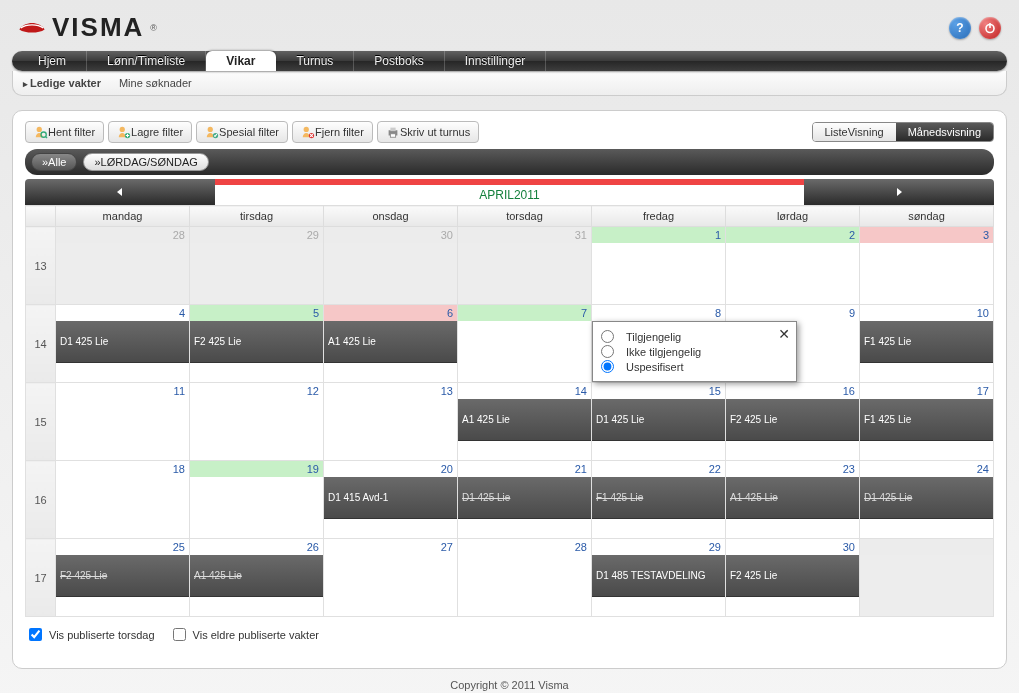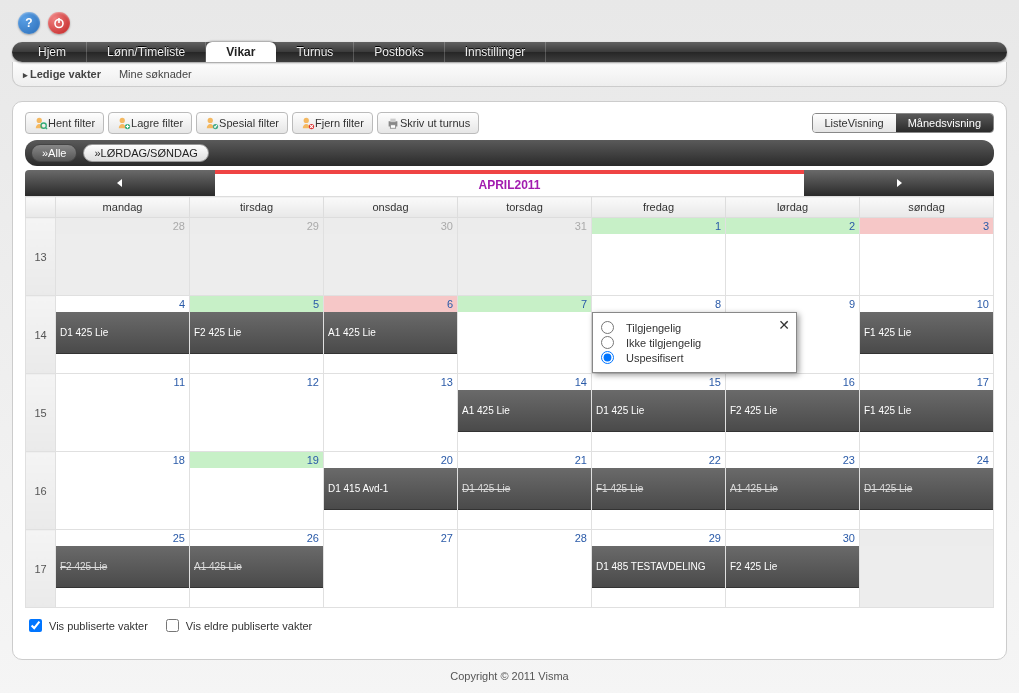--- a/index.html
+++ b/index.html
@@ -84,21 +84,21 @@
     background: linear-gradient(to bottom,#fff,#ddd);
     border-radius: 10px; padding: 2px 10px; font-size: 11px; color:#222; cursor:pointer;
     border:1px solid #999;
   }
   .pill.dark { background: linear-gradient(to bottom,#888,#555); color:#fff; border-color:#444;}
 
   .month-nav { display: flex; height: 26px; margin-top: 4px; }
   .mn-arrow { width: 190px; background: linear-gradient(to bottom,#6a6a6a,#2a2a2a); color:#fff; display:flex; align-items:center; justify-content:center; cursor:pointer; }
   .mn-arrow.left { border-radius: 4px 0 0 0; }
   .mn-arrow.right { border-radius: 0 4px 0 0; }
-  .mn-title { flex:1; background:#fff; color:#a21caf; font-weight:bold; display:flex;align-items:center;justify-content:center; border-top:4px solid #ef4444; }
+  .mn-title { flex:1; background:#fff; color:#15803d; font-weight:normal; display:flex;align-items:center;justify-content:center; border-top:6px solid #ef4444; }
 
   .cal { border-collapse: collapse; width: 100%; table-layout: fixed; }
   .cal th { background: linear-gradient(to bottom,#fafafa,#e8e8e8); border:1px solid #ddd; font-weight:normal; font-size:11px; padding:4px 0; color:#333; }
   .cal th.wk { width: 30px; }
   .cal td { border:1px solid #e0e0e0; height: 78px; vertical-align: top; padding:0; position: relative; background:#fff; }
   .cal td.wk { background: linear-gradient(to bottom,#f4f4f4,#eaeaea); text-align:center; vertical-align: middle; font-size:11px; color:#555; width:30px; }
   .date-hdr { height:16px; position:relative; }
   .date-num { position:absolute; right:4px; top:2px; font-size:11px; color:#2a5aa8; }
   .date-num.dim { color:#aaa; }
   .hdr-green { background:#c7f0c7; }
@@ -125,20 +125,28 @@
   .checks { margin-top: 8px; font-size: 11px; display:flex; gap:14px; align-items:center; }
   .checks label { display:flex; align-items:center; gap:4px; cursor:pointer; }
 
   .footer { text-align:center; font-size:11px; color:#555; padding: 10px 0 16px; }
 </style>
 </head>
 <body>
 
 <div class="page">
   <div class="header">
+    <div class="logo">
+      <svg class="logo-swoosh" viewBox="0 0 40 40">
+        <path d="M2 22 C10 10, 30 10, 38 22 C30 28, 10 28, 2 22 Z" fill="#c01818"></path>
+        <path d="M4 20 C12 14, 28 14, 36 20" fill="none" stroke="#fff" stroke-width="2"></path>
+      </svg>
+      <span class="logo-text">VISMA</span>
+      <span style="font-size:9px;vertical-align:super;color:#555">®</span>
+    </div>
     <div class="header-icons">
       <div class="icon-circ help-circ">?</div>
       <div class="icon-circ power-circ">
         <svg width="12" height="12" viewBox="0 0 12 12">
             <circle cx="6" cy="6.5" r="4" fill="none" stroke="#fff" stroke-width="1.6"></circle>
             <rect x="5.2" y="1" width="1.6" height="5" fill="#fff"></rect>
           </svg>
       </div>
     </div>
   </div>
@@ -464,21 +472,21 @@
                 <span class="date-num"></span>
               </div>
             </td>
           </tr>
         </tbody>
     </table>
 
     <div class="checks">
       <label>
         <input type="checkbox" checked="" style="">
-        <span>Vis publiserte vakter</span>
+        <span>Vis publiserte torsdag</span>
       </label>
       <label>
         <input type="checkbox" style="">
         <span>Vis eldre publiserte vakter</span>
       </label>
     </div>
   </div>
 </div>
 
 <div class="footer">Copyright © 2011 Visma</div>

